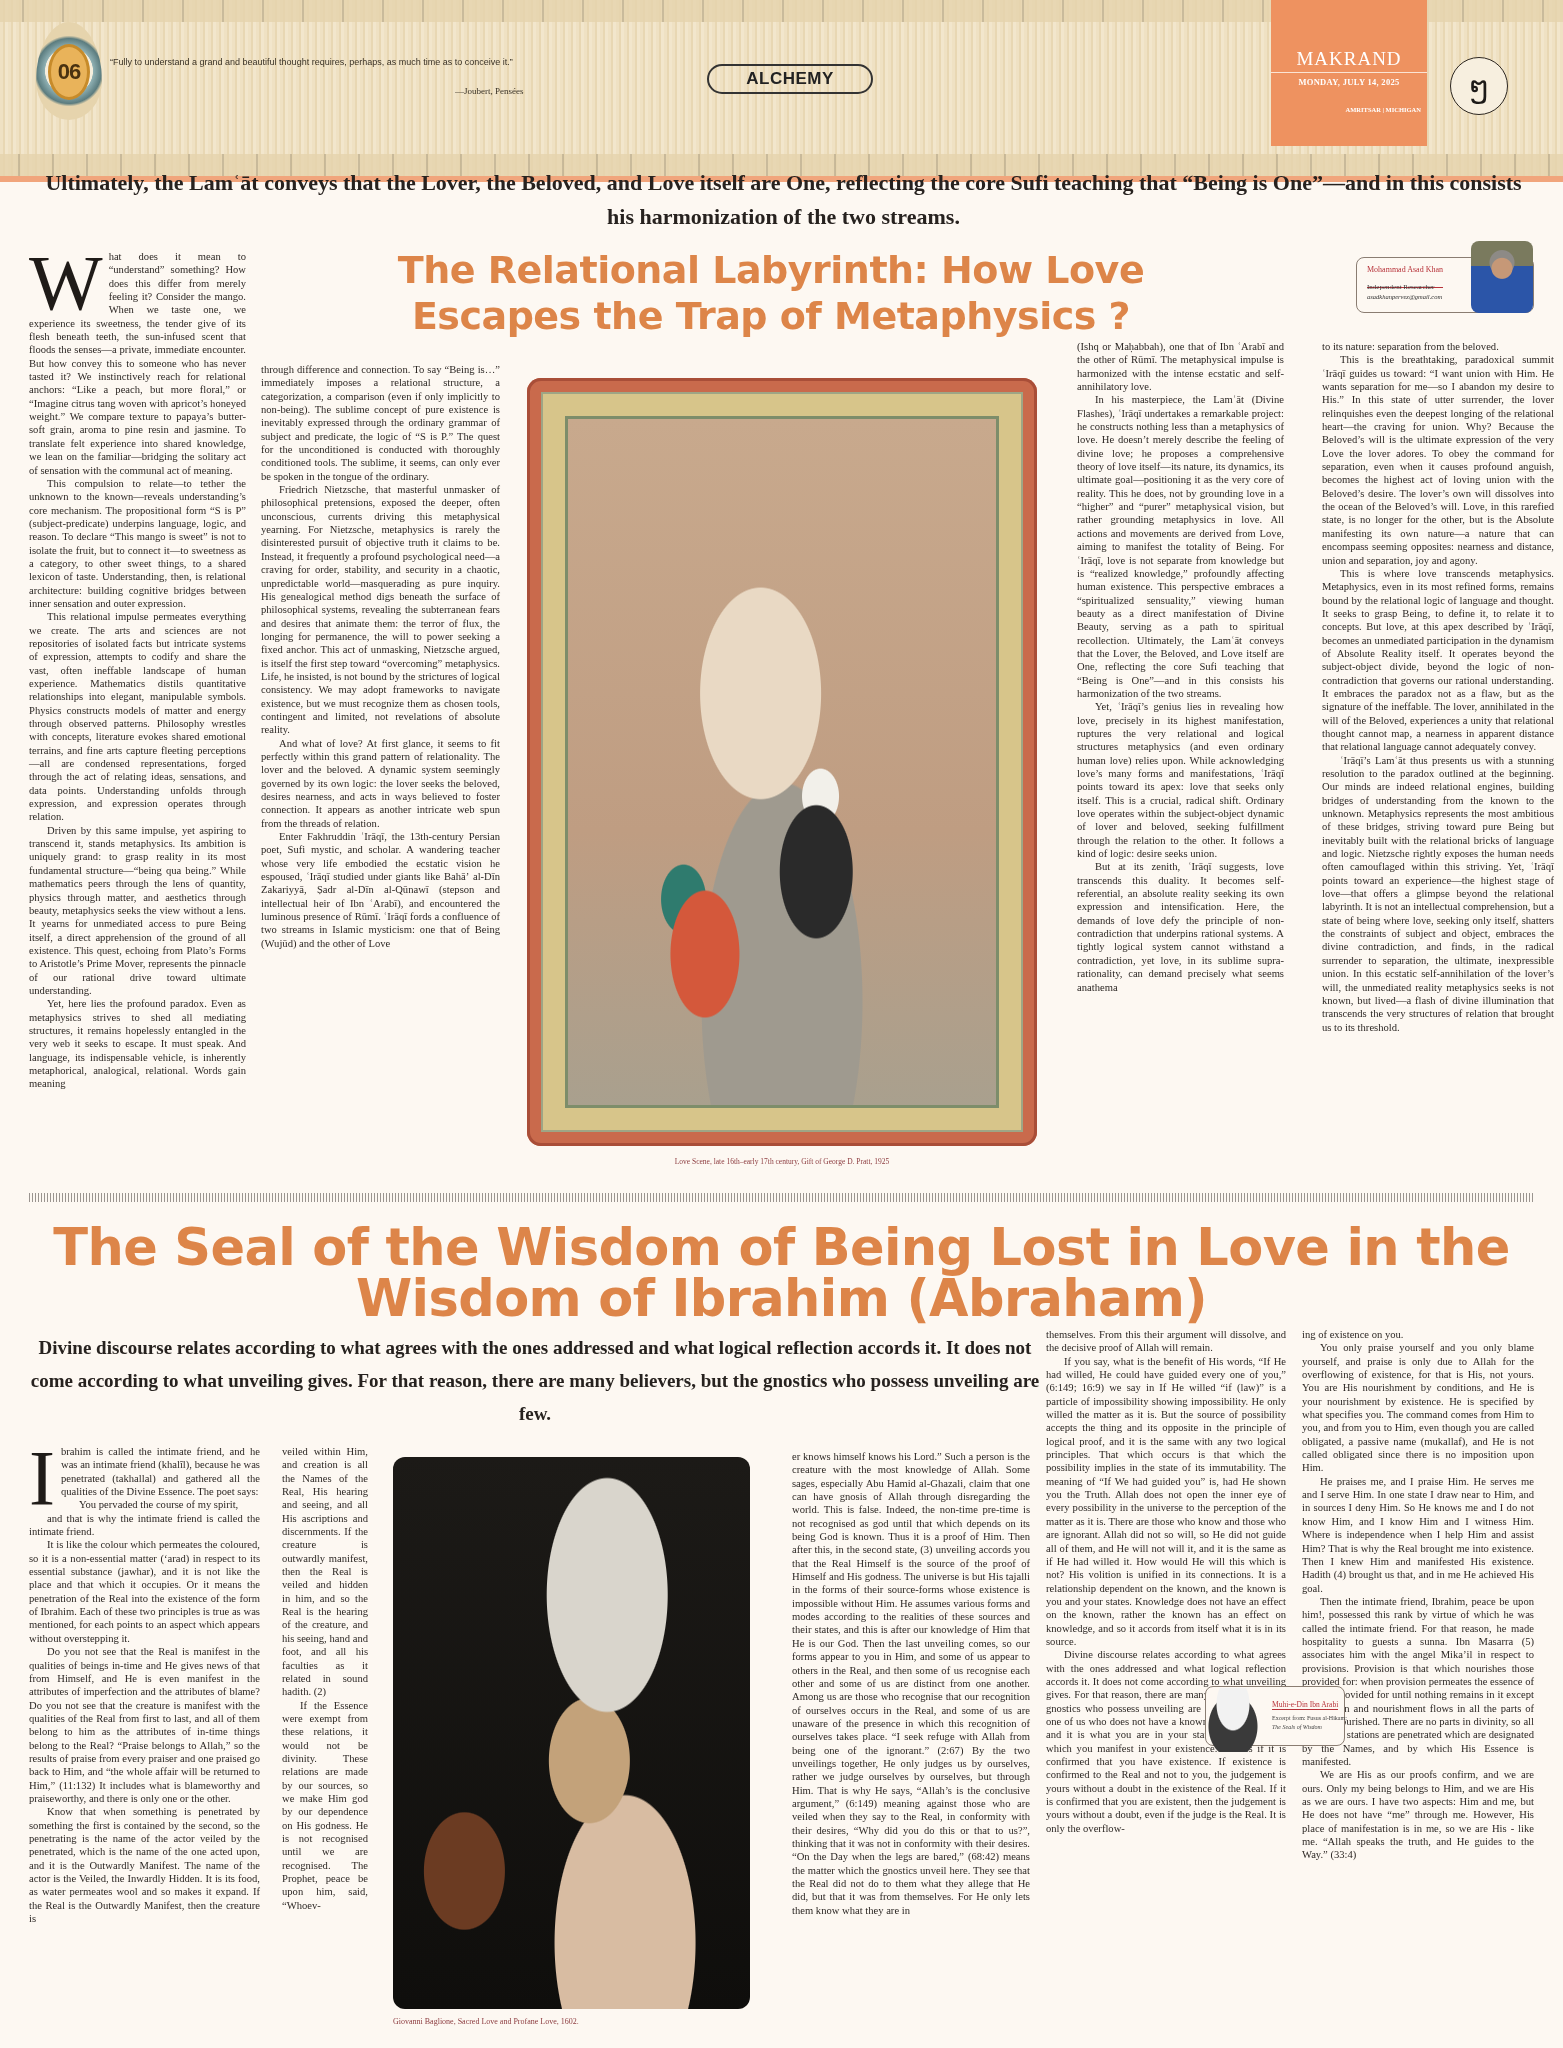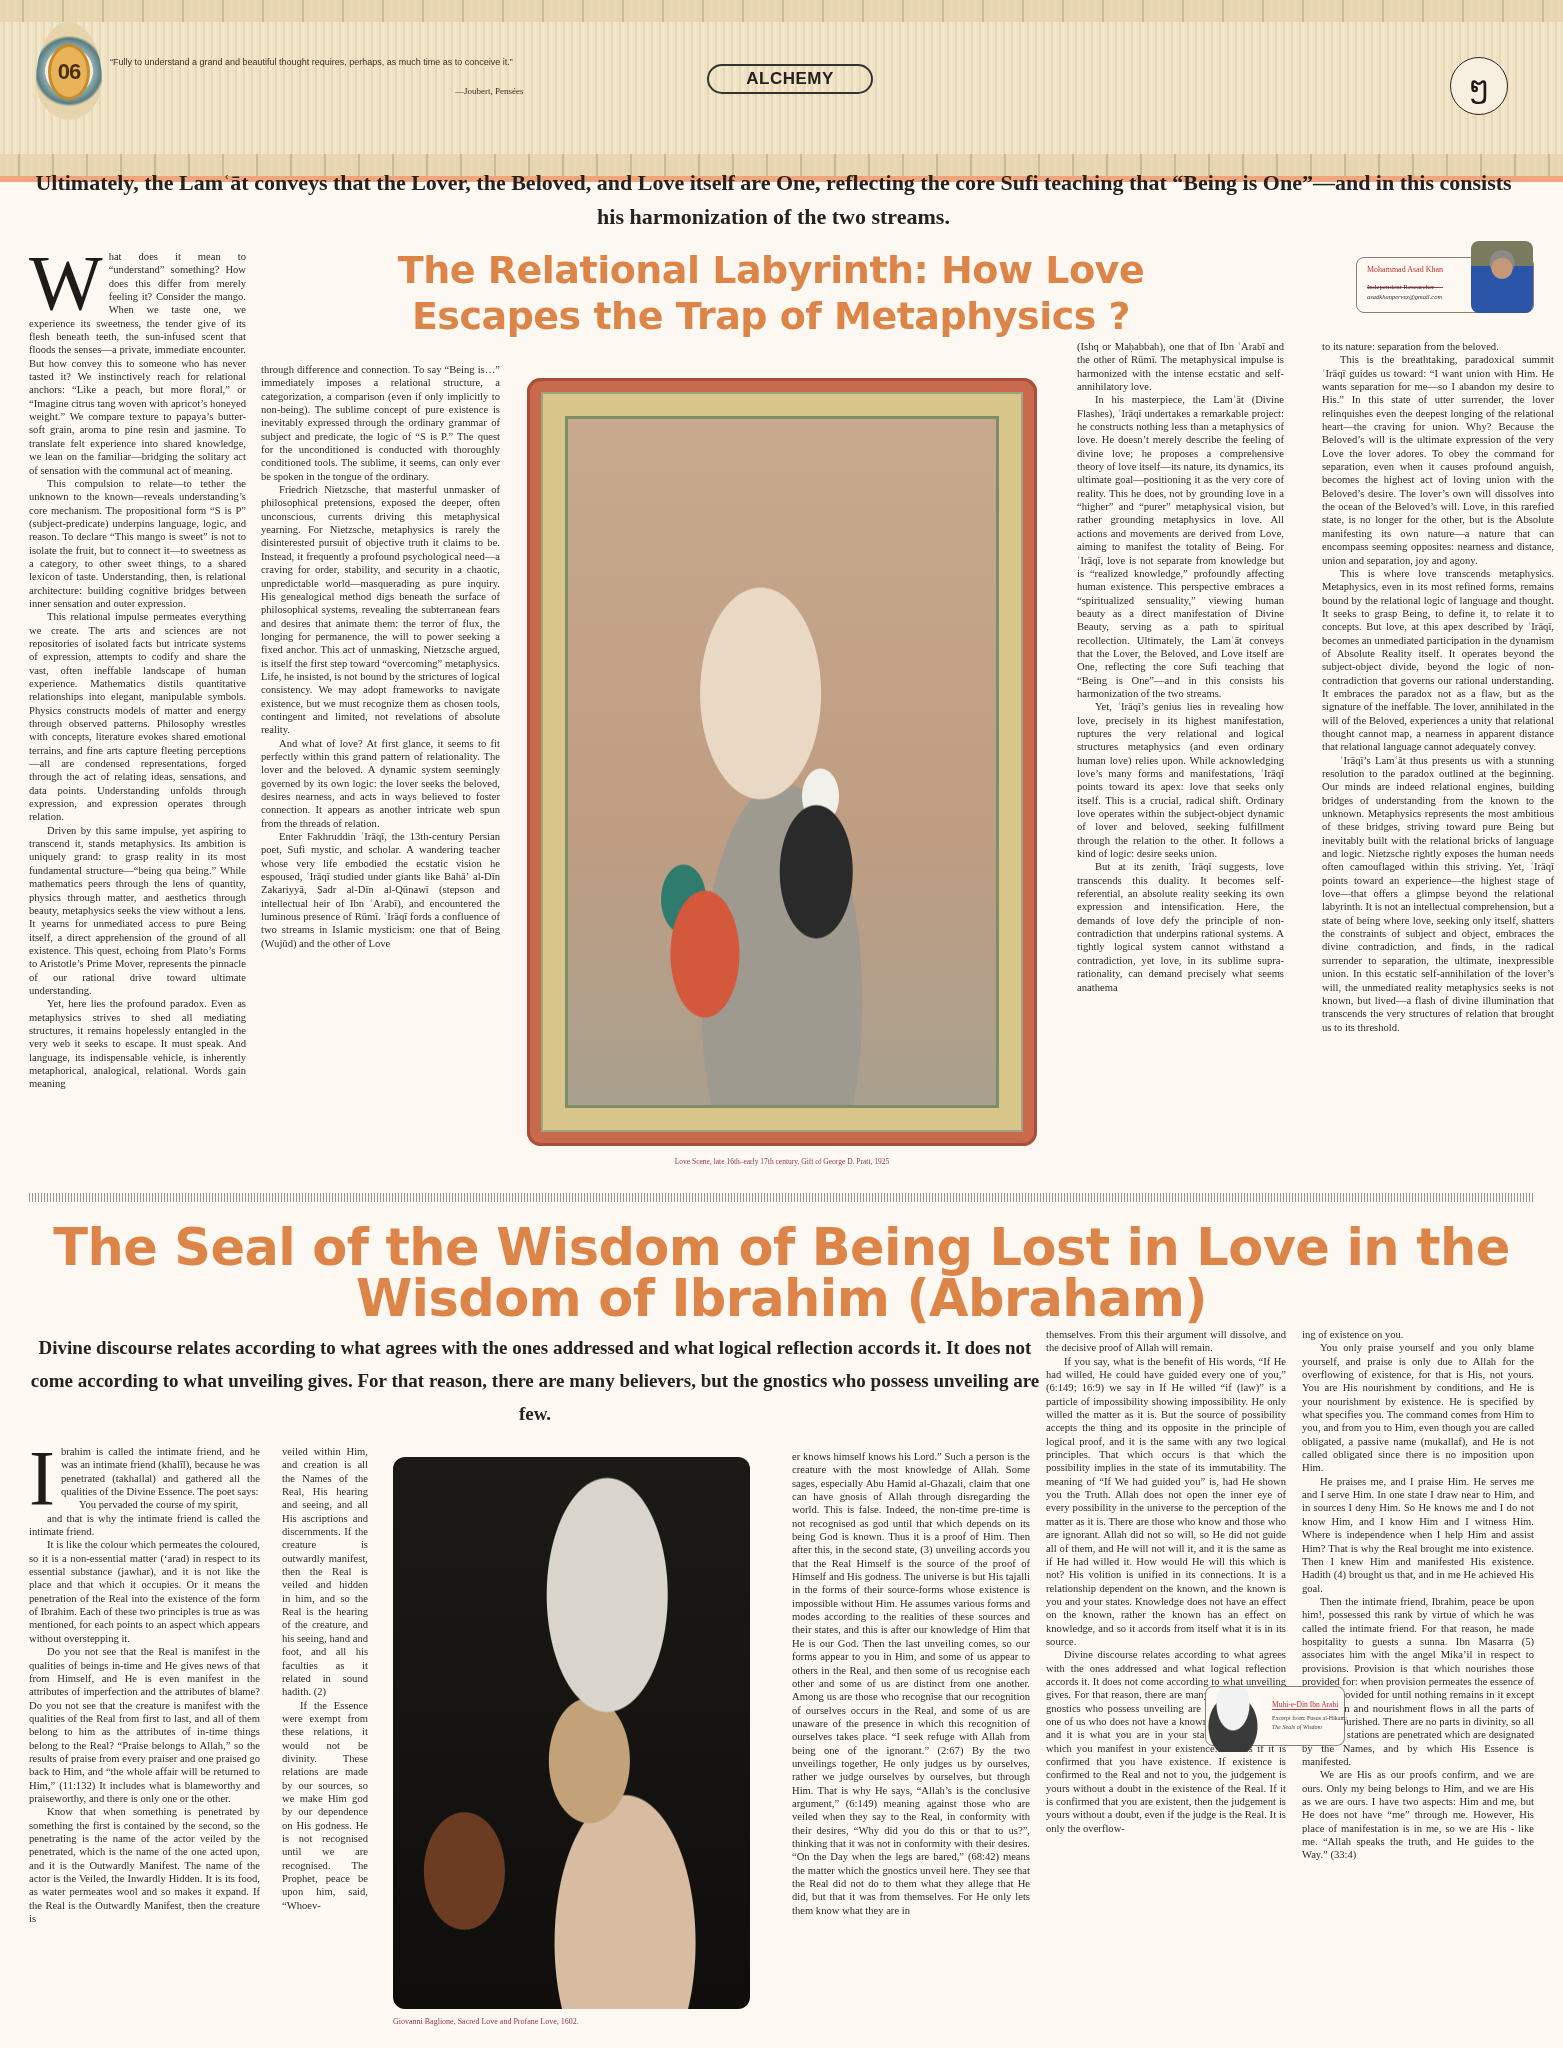--- a/index.html
+++ b/index.html
@@ -28,21 +28,21 @@
     display:flex; align-items:center; justify-content:center; font-family:"Liberation Sans", sans-serif; font-weight:bold; font-size:17px; color:#222; letter-spacing:.5px; }
   .brand-box { position:absolute; left:1271px; top:0; width:156px; height:146px; background:#ee9260; color:#fff; }
   .brand-title { position:absolute; left:0; right:0; top:48px; text-align:center; font-size:19px; letter-spacing:1px; }
   .brand-rule { position:absolute; left:0; right:0; top:72px; height:1px; background:#fbe4d4; }
   .brand-date { position:absolute; left:0; right:0; top:77px; text-align:center; font-size:8.5px; font-weight:bold; letter-spacing:.3px; }
   .brand-loc { position:absolute; right:6px; top:106px; font-size:6.5px; font-weight:bold; }
   .logo { position:absolute; left:1450px; top:57px; width:58px; height:58px; border-radius:50%; border:1.5px solid #2c2620; background:#f7efdf;
     display:flex; align-items:center; justify-content:center; font-size:30px; color:#1d1a18; }
 
   
-  .pull-top { position:absolute; left:22px; top:166px; width:1503px; text-align:center; font-weight:bold; font-size:22px; line-height:34px; color:#27221f; }
+  .pull-top { position:absolute; left:32px; top:166px; width:1503px; text-align:center; font-weight:bold; font-size:22px; line-height:34px; color:#27221f; }
 
   
   .headline1 { position:absolute; left:336px; top:247px; width:870px; text-align:center; font-family:"DejaVu Sans", sans-serif; font-weight:bold;
     font-size:38px; line-height:46px; color:#dd8549; letter-spacing:-.5px; }
   .col { position:absolute; font-size:10.6px; line-height:13.35px; text-align:justify; hyphens:auto; color:#2c2724; }
   .col p { text-indent:18px; }
   .col p.first { text-indent:0; }
   .dropcap { float:left; font-size:78px; line-height:62px; margin:2px 6px 0 0; font-family:"Liberation Serif", serif; color:#1f1b18; }
   .c1 { left:29px; top:250px; width:217px; }
   .c2 { left:261px; top:363px; width:239px; }
@@ -103,20 +103,26 @@
 <body>
 
 <header class="masthead">
   <div class="issue-badge">
     <div class="outer"></div>
     <div class="inner">06</div>
   </div>
   <div class="quote">“Fully to understand a grand and beautiful thought requires, perhaps, as much time as to conceive it.”</div>
   <div class="quote-attrib">—Joubert, Pensées</div>
   <div class="section-pill">ALCHEMY</div>
+  <div class="brand-box">
+    <div class="brand-title">MAKRAND</div>
+    <div class="brand-rule"></div>
+    <div class="brand-date">MONDAY, JULY 14, 2025</div>
+    <div class="brand-loc">AMRITSAR | MICHIGAN</div>
+  </div>
   <div class="logo">ໆ</div>
 </header>
 
 <div class="pull-top">Ultimately, the Lamʿāt conveys that the Lover, the Beloved, and Love itself are One, reflecting the core Sufi teaching that “Being is One”—and in this consists his harmonization of the two streams.</div>
 <h1 class="headline1">The Relational Labyrinth: How Love Escapes the Trap of Metaphysics ?</h1>
 
 <div class="author-card">
   <div class="author-name">Mohammad Asad Khan</div>
   <div class="author-role">Independent Researcher</div>
   <div class="author-email">asadkhanpervez@gmail.com</div>

